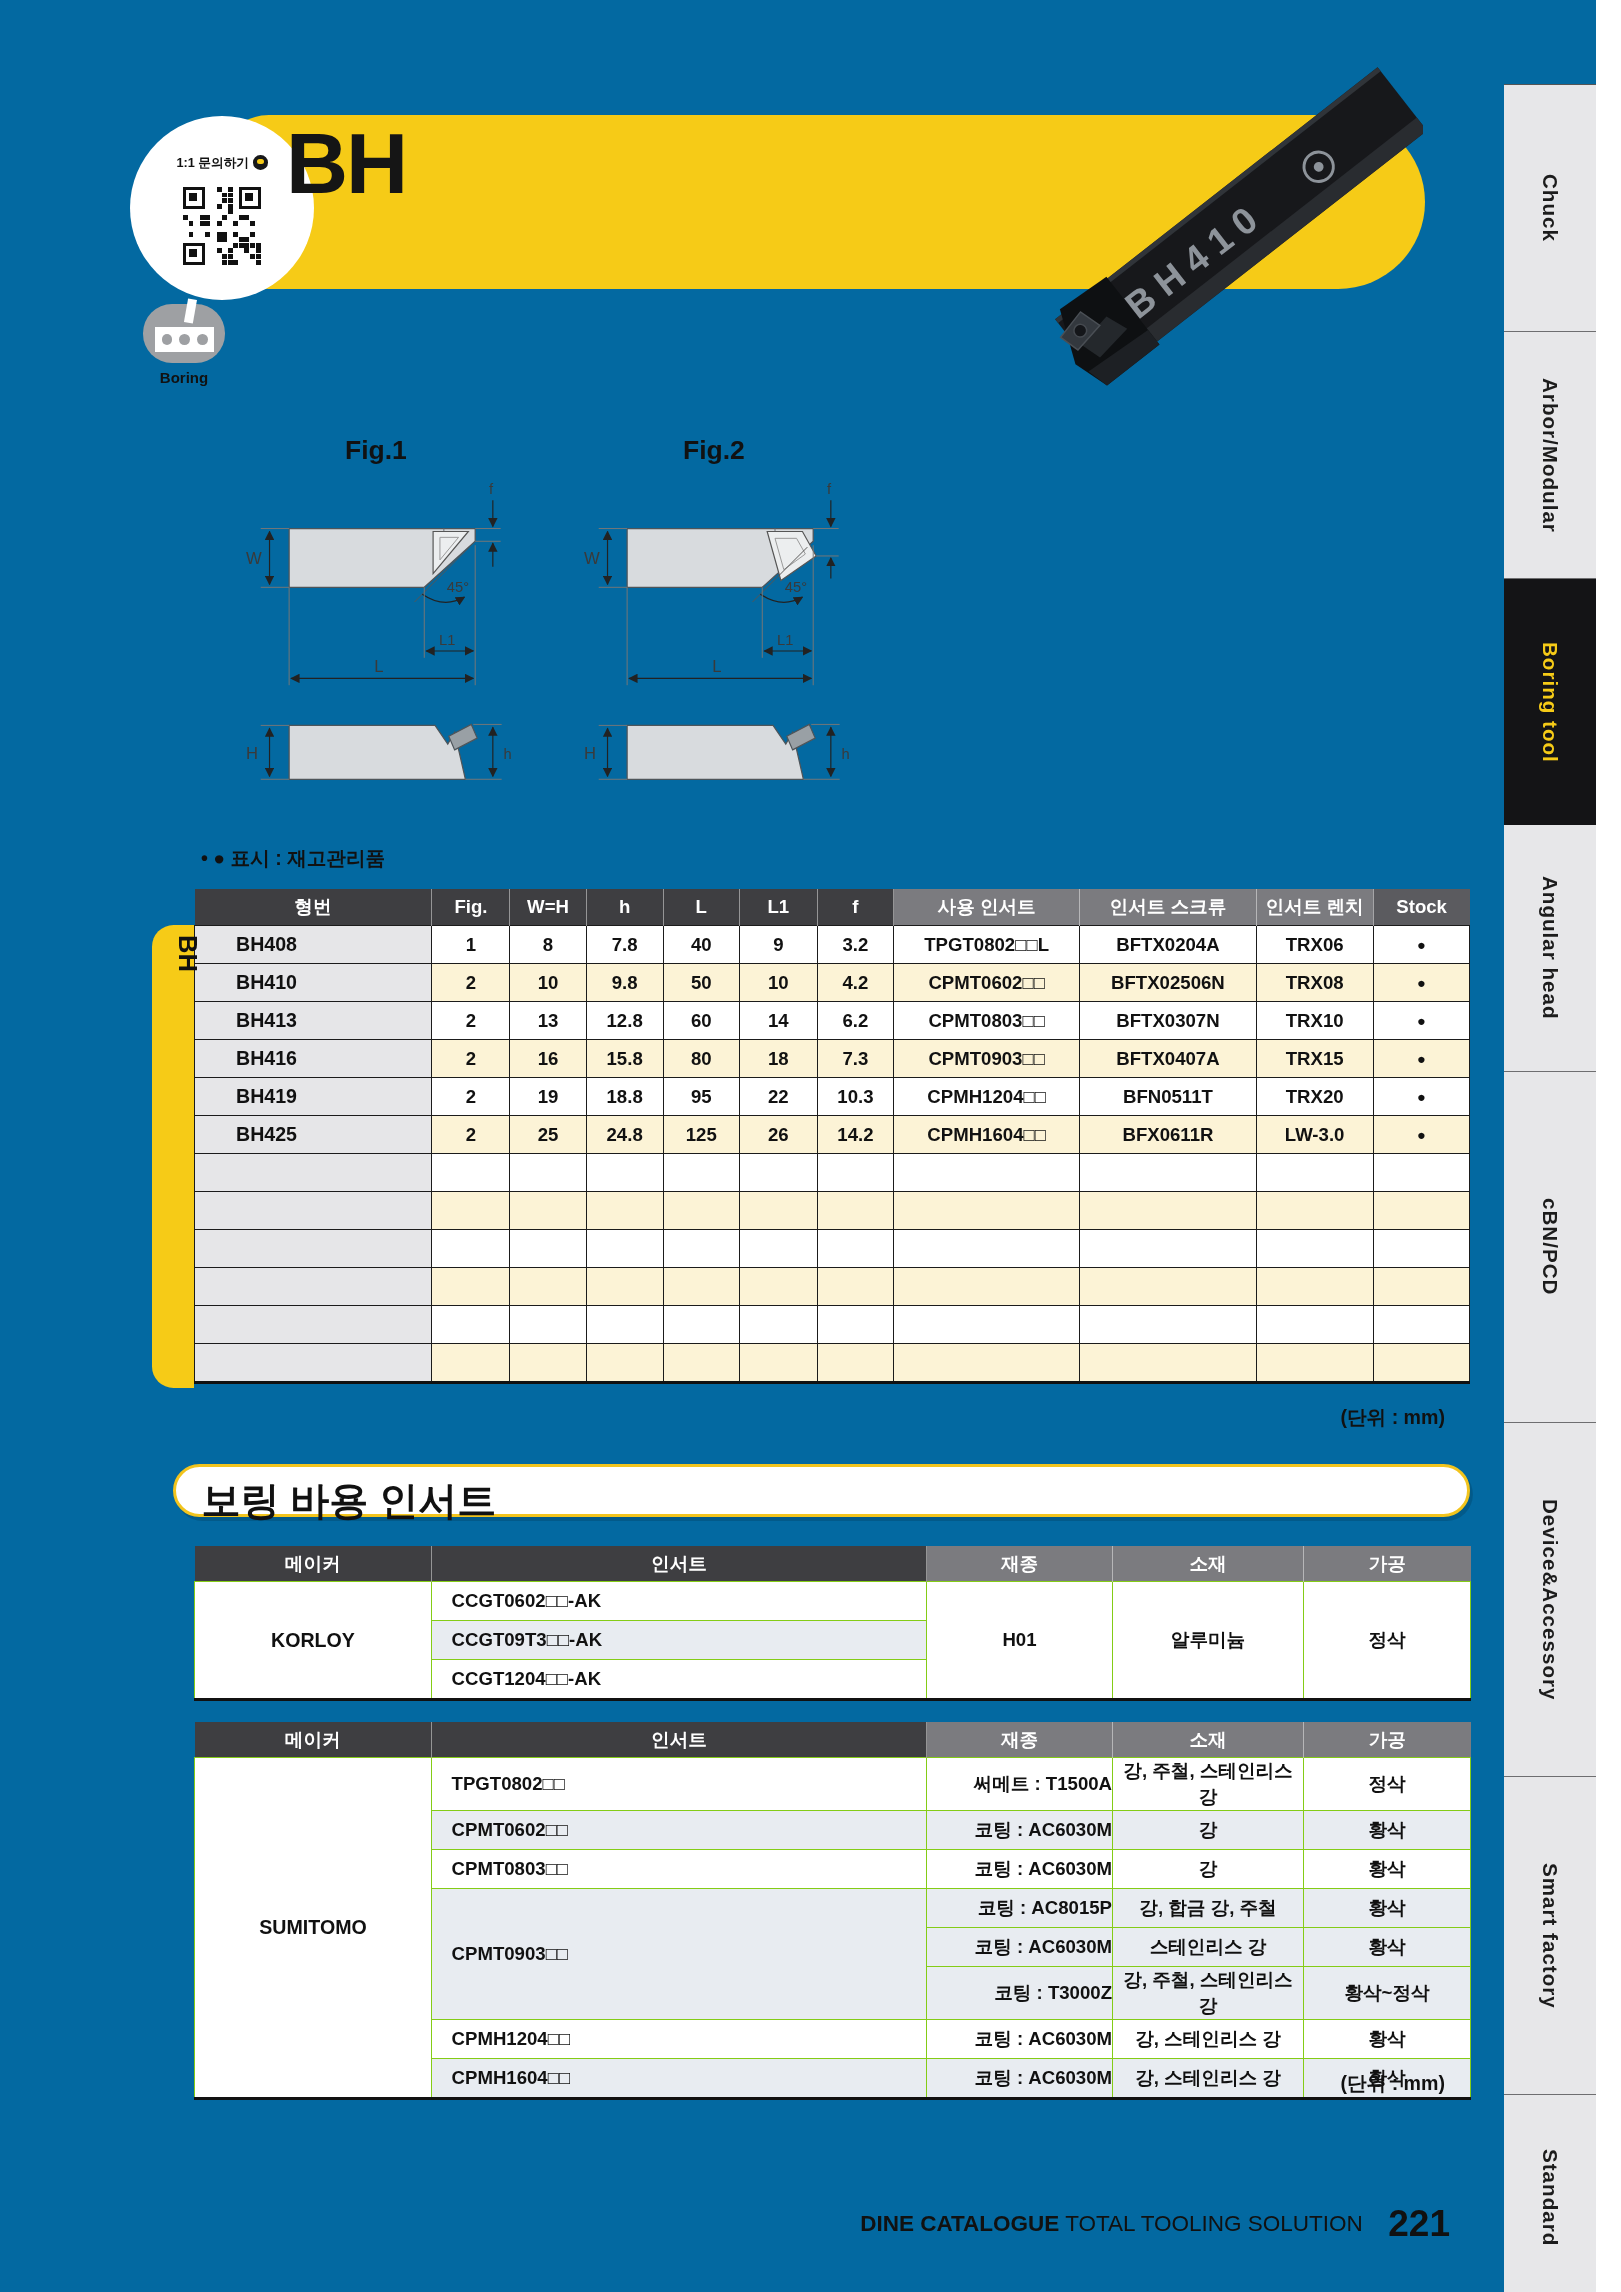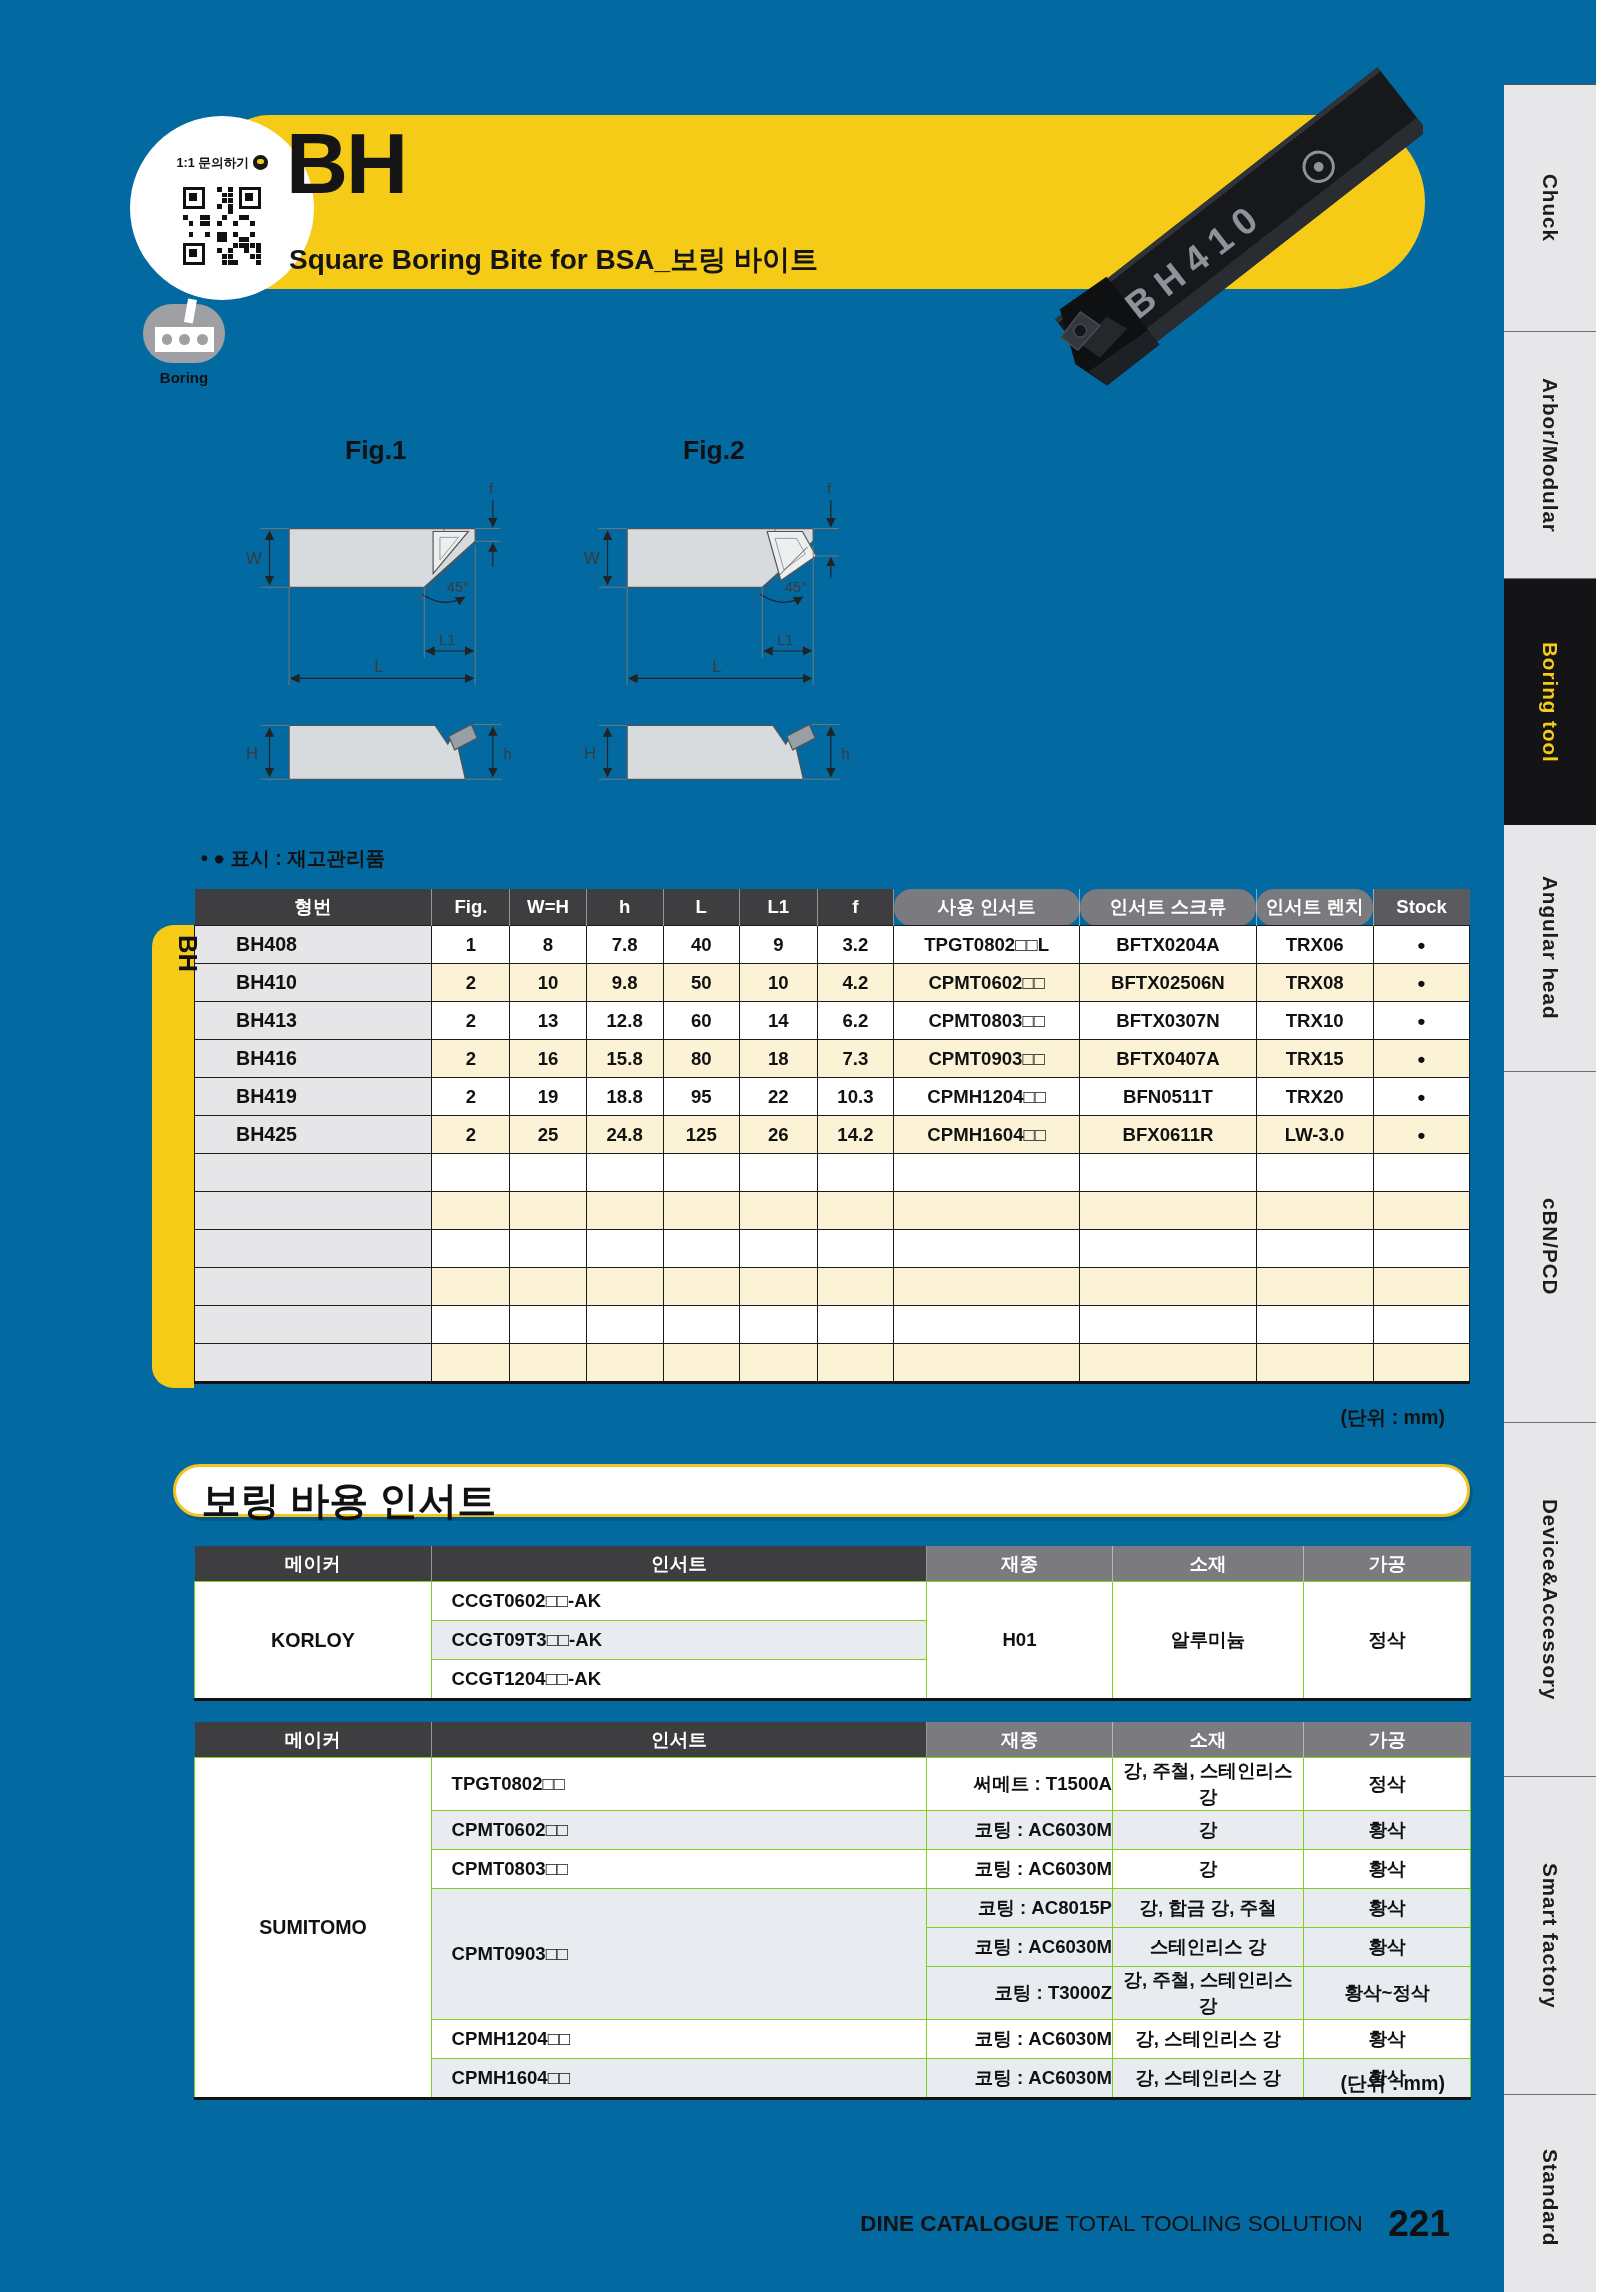--- a/index.html
+++ b/index.html
@@ -42,21 +42,21 @@
   
   .stock-note{position:absolute;left:201px;top:845px;font-size:19.6px;font-weight:700;color:#111;}
   .unit-note{position:absolute;right:151px;font-size:19.6px;font-weight:700;color:#111;text-align:right;}
 
   
   .main-table-wrap{position:absolute;left:194px;top:889px;}
   table{border-collapse:collapse;table-layout:fixed;}
   .main-table{width:1276px;border-bottom:3.9px solid #111;}
   .main-table th{height:36px;font-size:18.6px;font-weight:700;color:#fff;border-right:1px solid rgba(255,255,255,.45);padding:0;}
   .main-table th.dark{background:#3E3E41;}
-  .main-table th.light{background:#7B7B7F;border-radius:18px;}
+  .main-table th.light{background:#7B7B7F;}
   .main-table th.stockh{background:#5B5B5F;border-right:none;}
   .main-table td{height:37px;border:1px solid #1b1b1b;font-size:18.6px;font-weight:700;text-align:center;color:#111;padding:0;}
   .main-table td.model{background:#E6E6E8;text-align:left;padding-left:41px;font-weight:800;font-size:19.6px;}
   .main-table td.warm{background:#FCF3D6;}
   .main-table td.plain{background:#fff;}
   .main-table td.dot{font-size:14.7px;}
   .bh-tab{position:absolute;left:152px;top:925px;width:42px;height:463px;background:#F6CB17;
           border-radius:21.6px 0 0 21.6px;z-index:2;}
   .bh-tab span{position:absolute;left:0;top:9.8px;width:100%;text-align:center;writing-mode:vertical-rl;
           font-size:25.5px;font-weight:900;color:#111;left:7.8px;}
@@ -152,21 +152,20 @@
           <div class="qr-cell" style="left: 50px; top: 73px;"></div>
           <div class="qr-cell" style="left: 73px; top: 73px;"></div>
         </div>
       <div class="finder" style="left:0;top:0;"></div>
       <div class="finder" style="right:0;top:0;"></div>
       <div class="finder" style="left:0;bottom:0;"></div>
     </div>
   </div>
 
   <div class="model-title">BH</div>
-  <div class="subtitle">Square Boring Bite for BSA_보링 바이트</div>
 
   <svg class="product-svg" viewBox="0 0 440 378">
     <g transform="translate(408,76) rotate(142)">
       <rect x="-14" y="-41" width="418" height="82" fill="#17181B"></rect>
       <rect x="-14" y="-41" width="418" height="17" fill="#292C30"></rect>
       <rect x="-14" y="36" width="418" height="5" fill="#303439"></rect>
       <circle cx="96" cy="-2" r="15" fill="none" stroke="#8D939A" stroke-width="3"></circle>
       <circle cx="96" cy="-2" r="5" fill="#8D939A"></circle>
       <text x="142" y="12" font-size="38" font-weight="700" fill="#8D939A" letter-spacing="10" transform="rotate(180 240 0)">BH410</text>
       <polygon points="336,-45 404,-45 416,-8 394,46 336,43" fill="#0E1012"></polygon>

